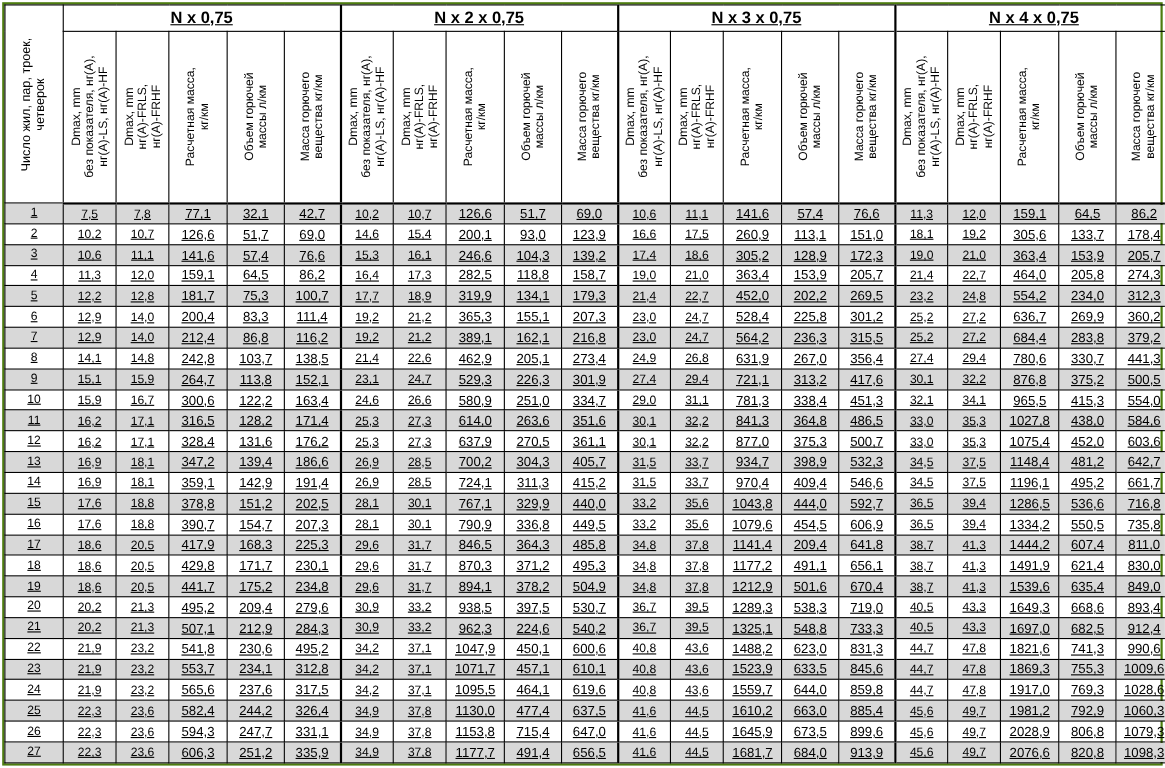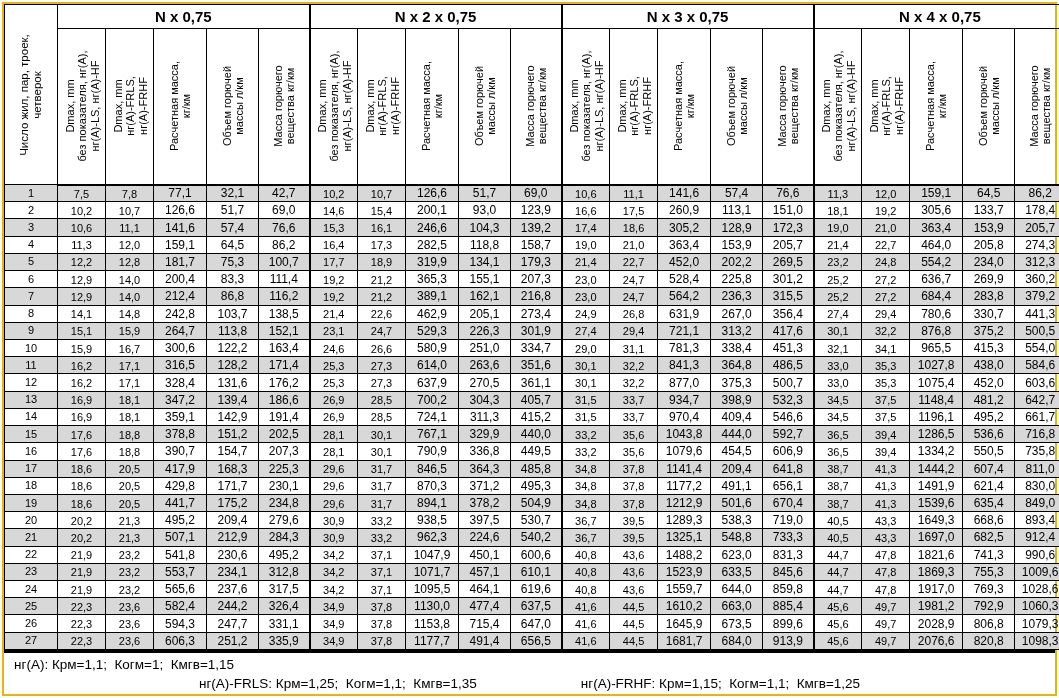--- a/index.html
+++ b/index.html
@@ -1,19 +1,19 @@
 <!DOCTYPE html>
 <html><head>
 <meta charset="utf-8">
 <style>
   * { box-sizing: border-box; }
   html, body { margin: 0; padding: 0; background: #ffffff; }
   body { width: 1059px; height: 698px; font-family: "Liberation Sans", sans-serif; color: #000; }
   .sheet { width: 1059px; height: 698px; padding: 2px; }
-  .frame { width: 100%; height: 100%; border: 2px solid #eab308; display: flex; flex-direction: column; }
+  .frame { width: 100%; height: 100%; border: 2px solid #4d7c0f; display: flex; flex-direction: row; text-decoration: underline; }
   table { border-collapse: collapse; width: 100%; table-layout: fixed; flex: 1 1 auto; }
   th, td { border: 1px solid #000; text-align: center; vertical-align: middle; padding: 0; overflow: hidden; }
   .ghead { font-weight: bold; font-size: 15px; height: 24px; }
   .vh { height: 156px; position: relative; font-weight: normal; }
   .corner-th { position: relative; }
   .vtext {
     position: absolute; top: 50%; left: 50%;
     transform: translate(-50%, -50%) rotate(-90deg);
     width: 150px; font-size: 11px; line-height: 1.12;
     text-align: center; white-space: pre-line; font-weight: normal;

